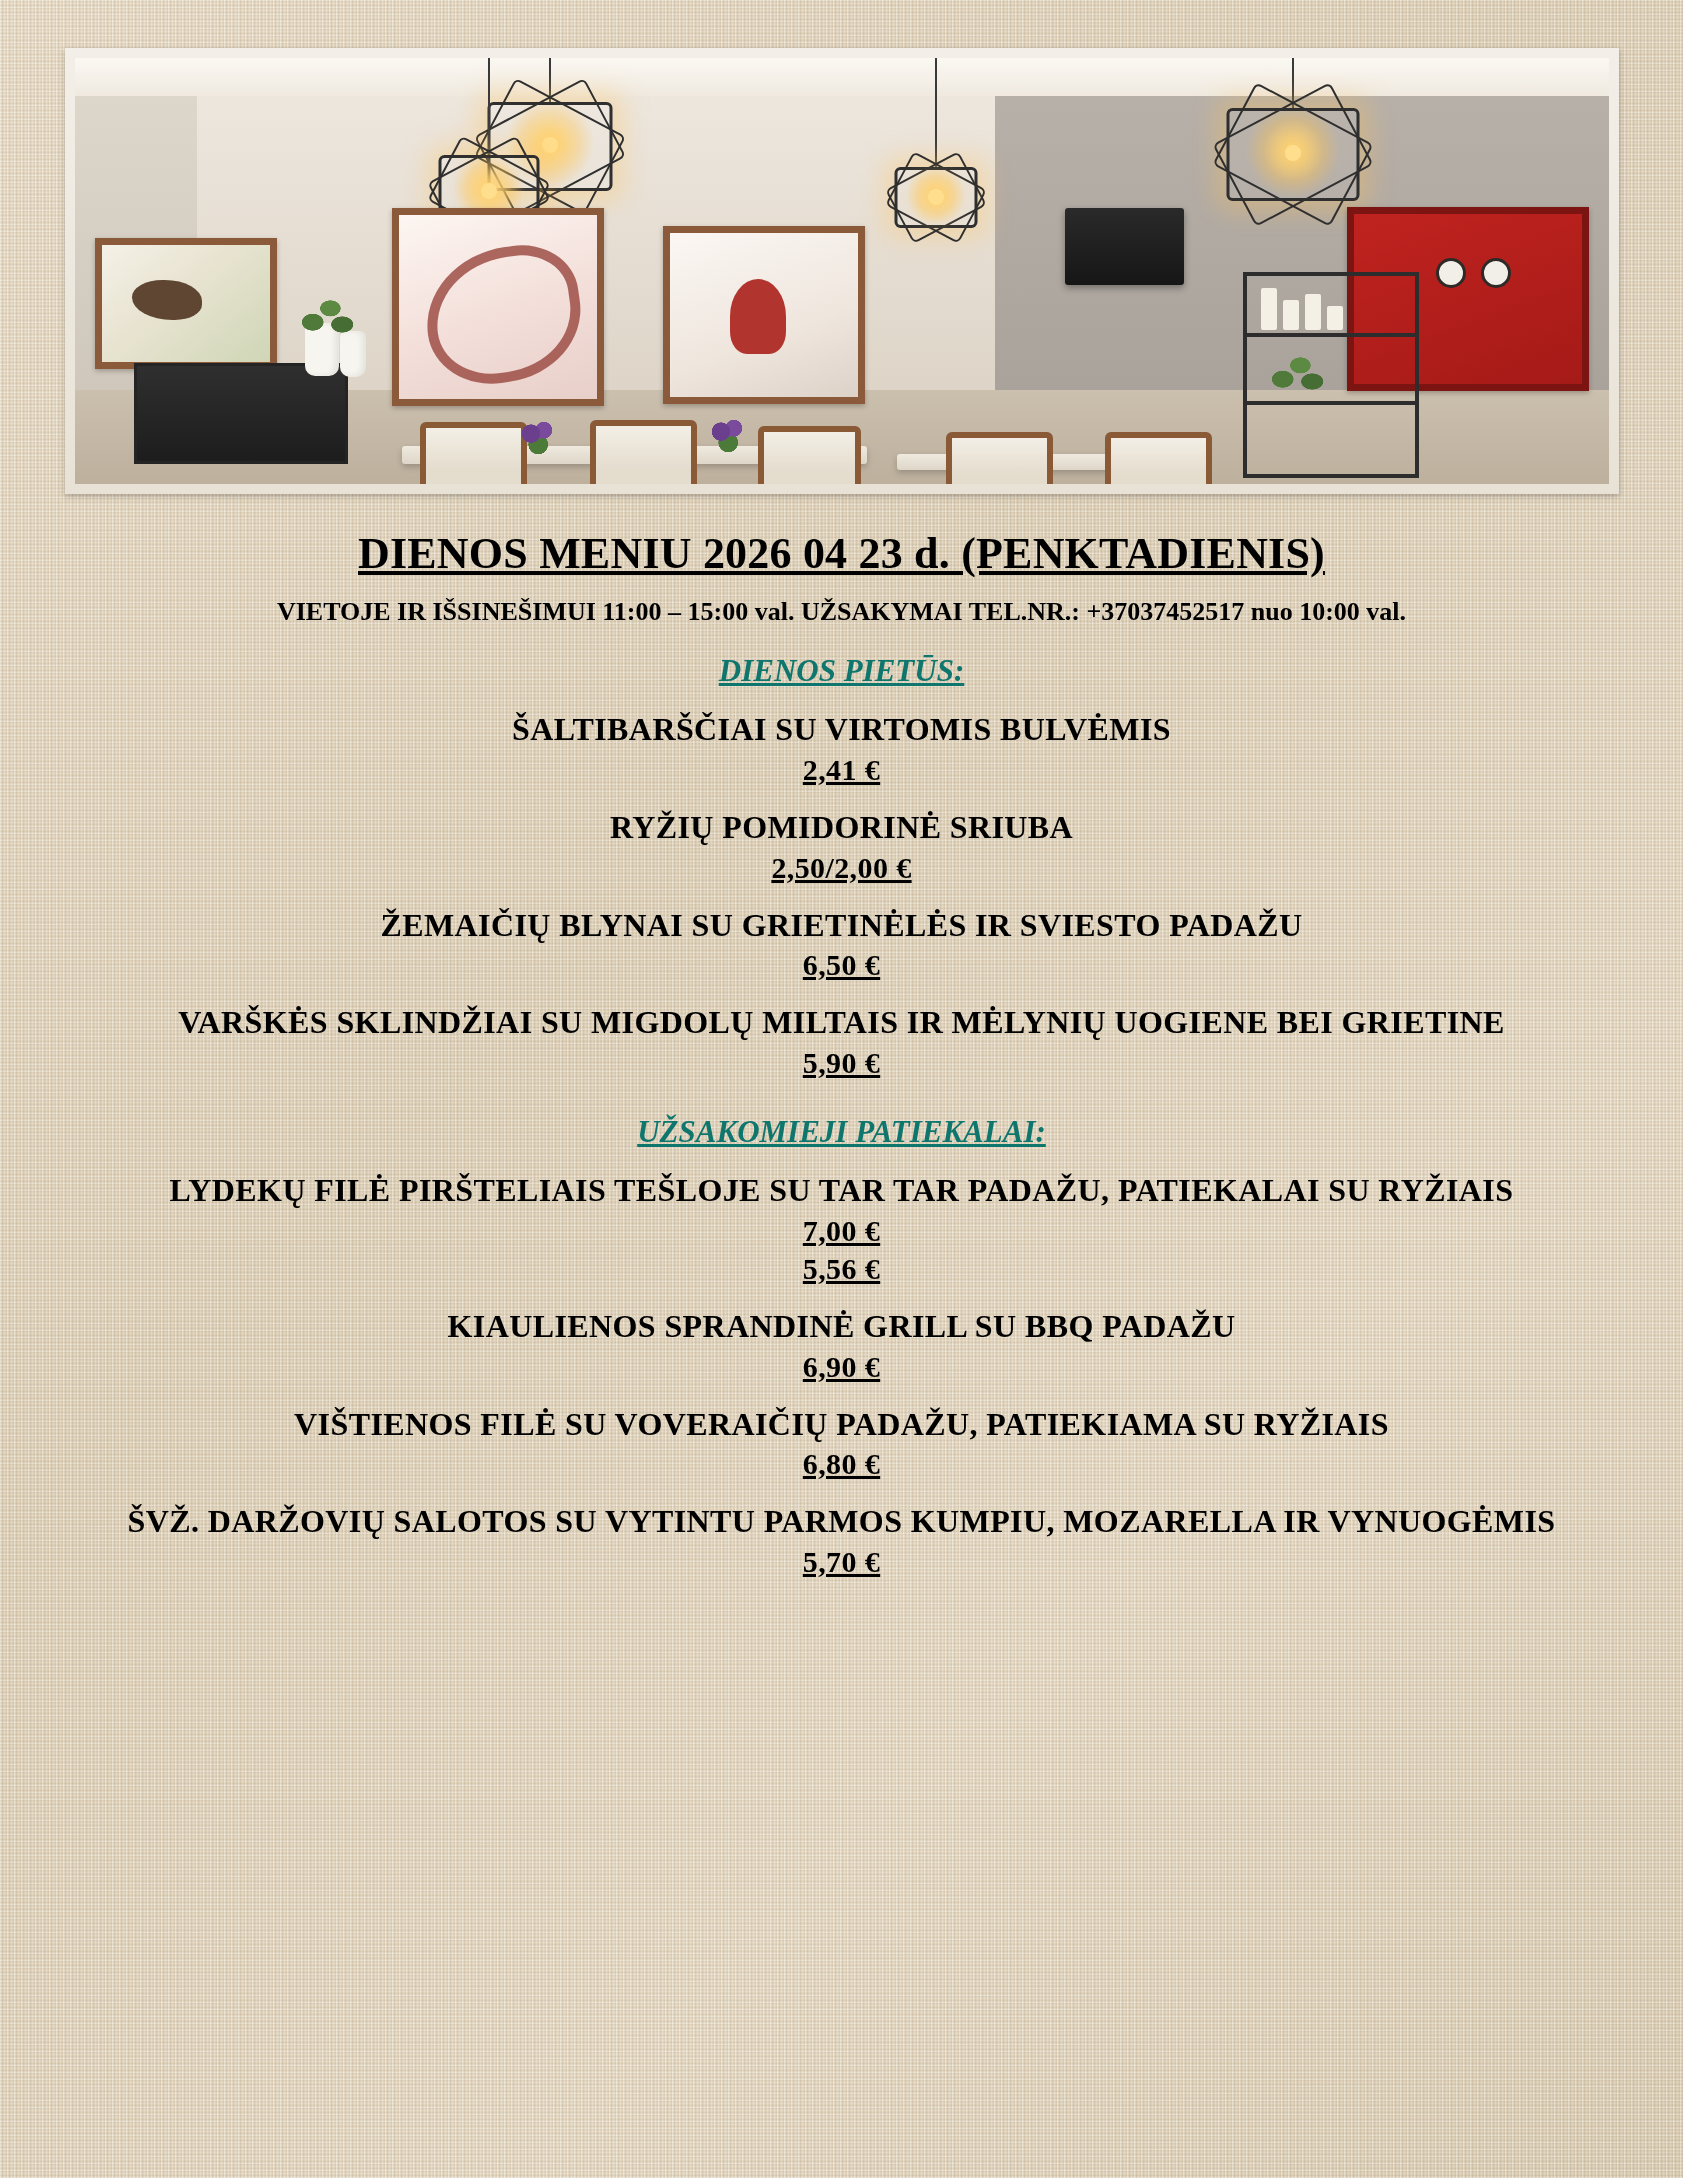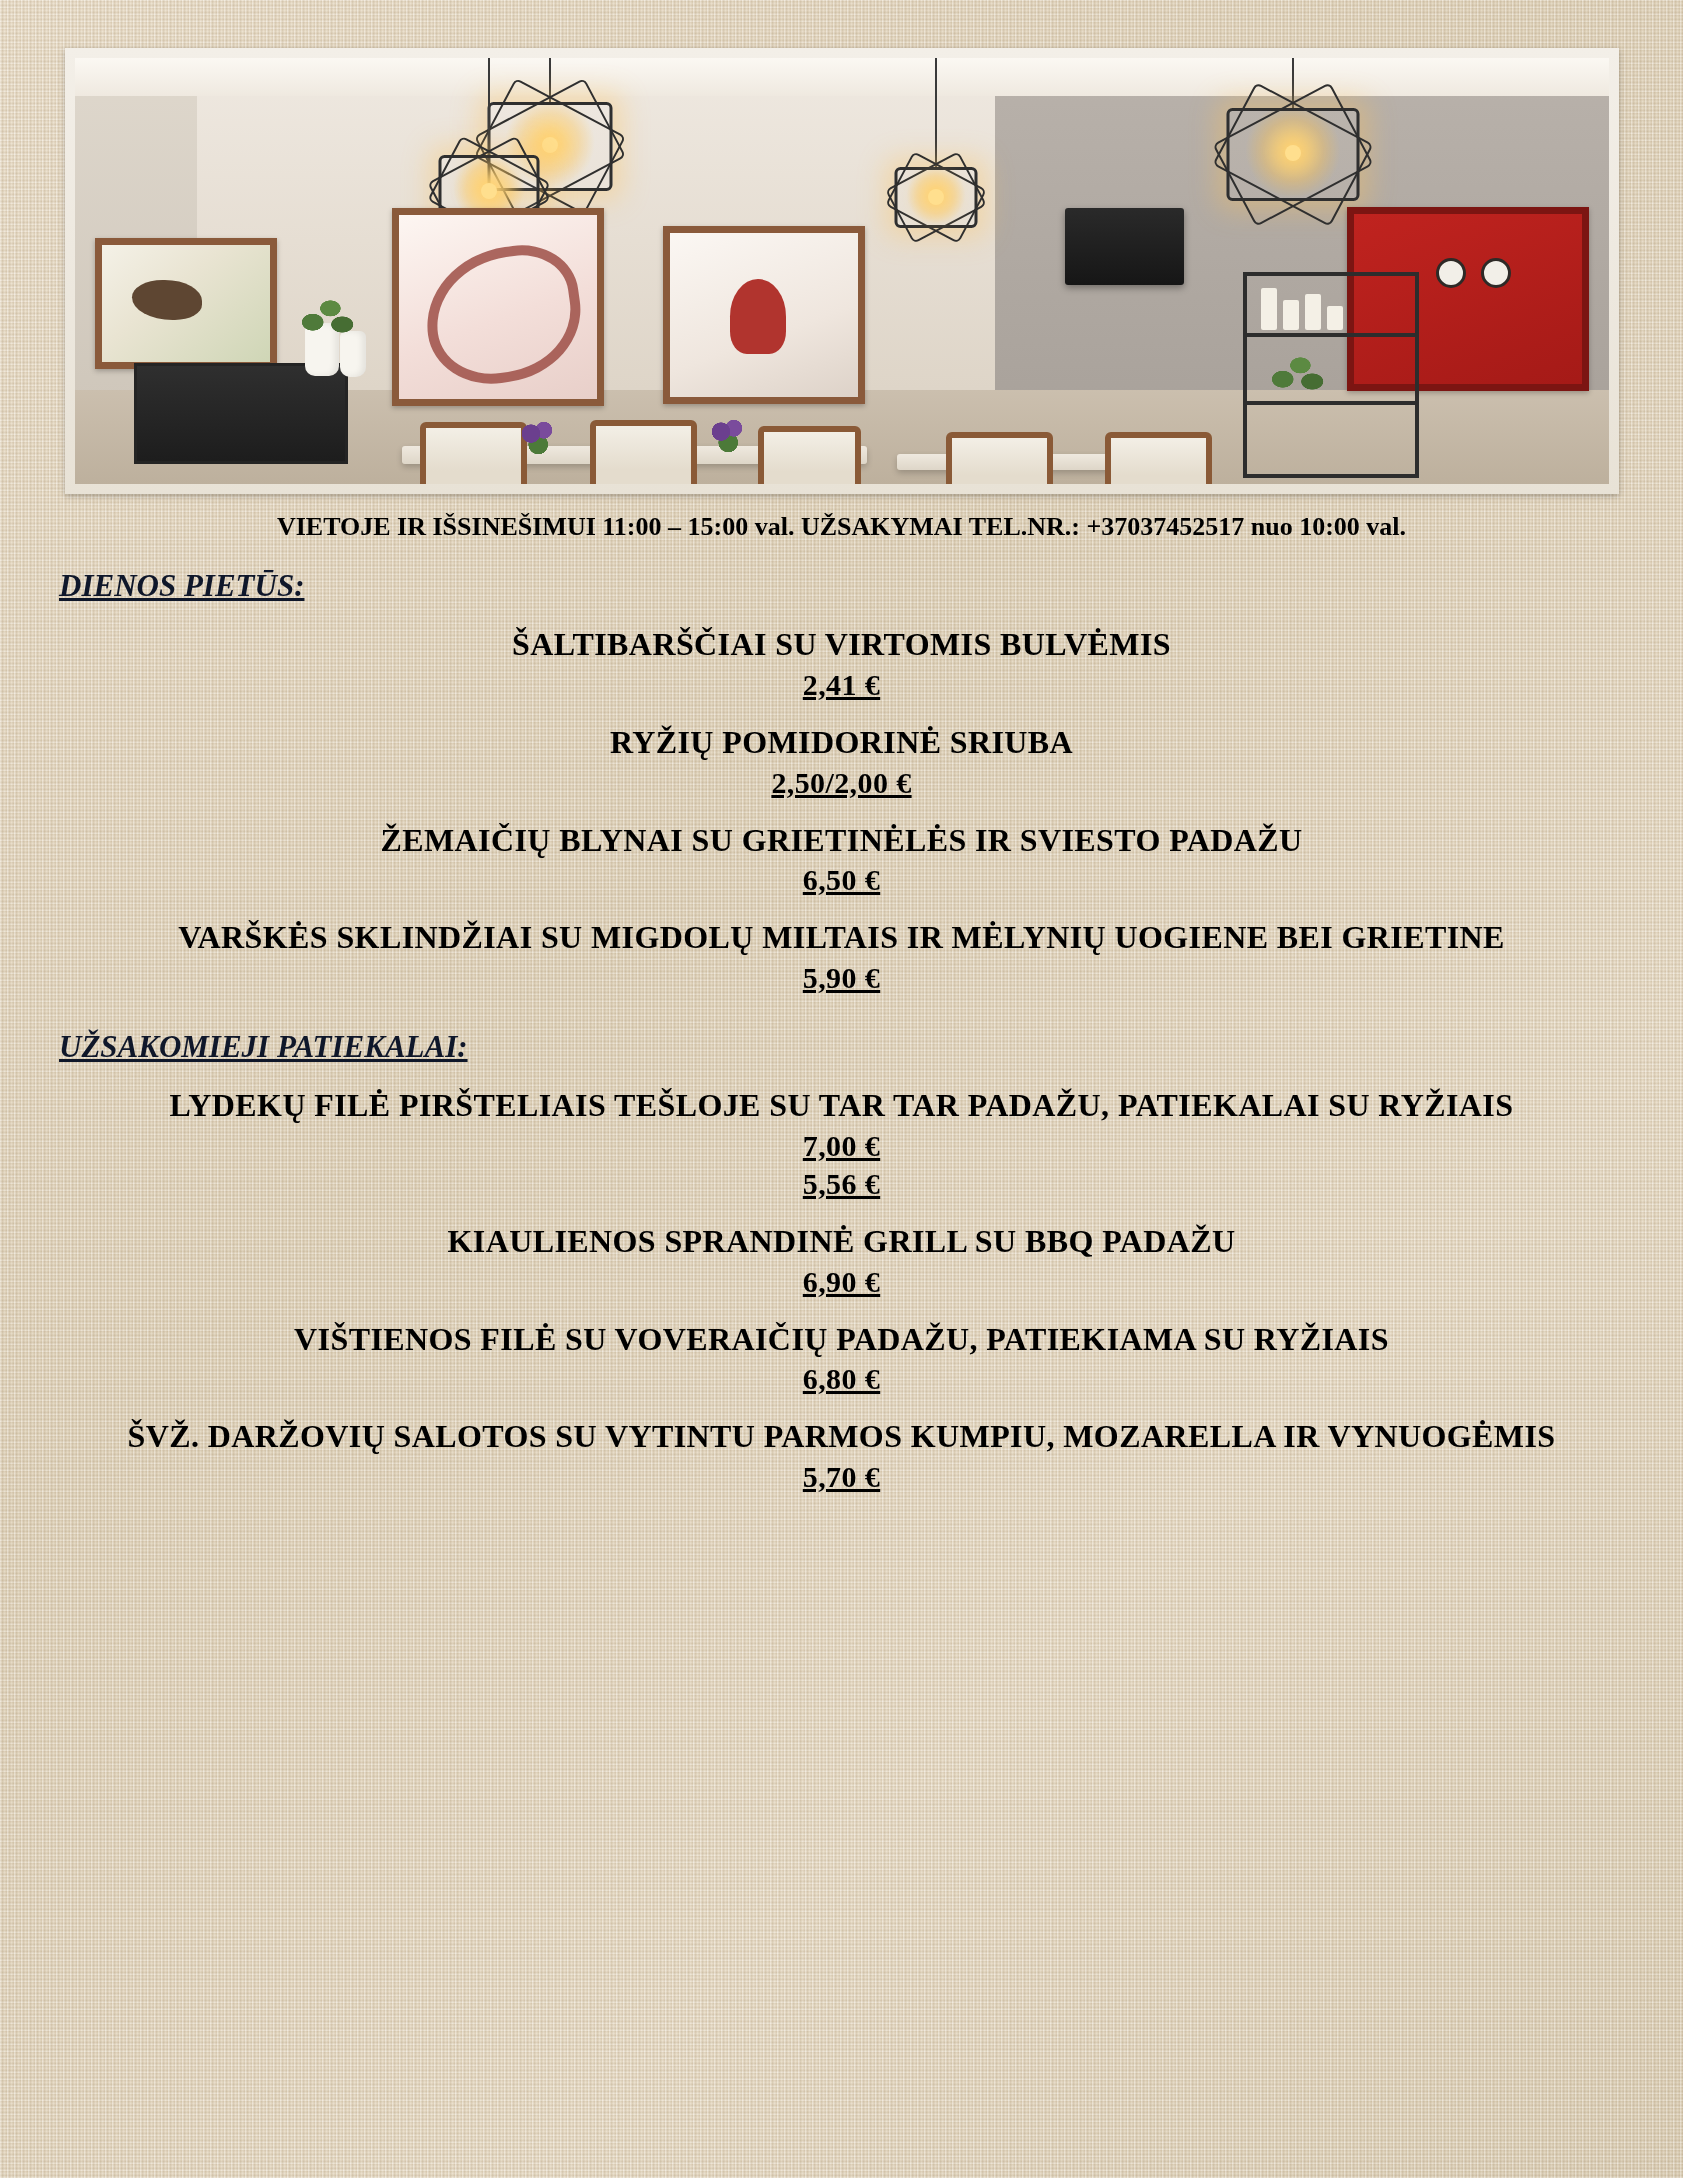--- a/index.html
+++ b/index.html
@@ -178,25 +178,25 @@
     margin-top: 34px;
     letter-spacing: 0.2px;
   }
   .subtitle {
     text-align: center;
     font-size: 26px;
     font-weight: bold;
     margin-top: 18px;
   }
   .section-head {
-    text-align: left;
+    text-align: center;
     font-size: 31px;
     font-weight: bold;
     font-style: italic;
-    color: #0f172a;
+    color: #0f766e;
     text-decoration: underline;
     margin-top: 26px;
   }
   .dish {
     text-align: center;
     font-size: 32px;
     font-weight: bold;
     line-height: 1.18;
     margin-top: 22px;
     letter-spacing: 0.4px;
@@ -277,20 +277,21 @@
       <div class="chair" style="left:345px;top:364px;width:95px;height:61px;"></div>
       <div class="chair" style="left:515px;top:362px;width:95px;height:63px;"></div>
       <div class="chair" style="left:683px;top:368px;width:91px;height:57px;"></div>
       <div class="chair" style="left:871px;top:374px;width:95px;height:53px;"></div>
       <div class="chair" style="left:1030px;top:374px;width:95px;height:53px;"></div>
       <div class="flower" style="left:444px;top:362px;"></div>
       <div class="flower" style="left:634px;top:360px;"></div>
     </div>
   </div>
 
+  <div class="title">DIENOS MENIU 2026 04 23 d. (PENKTADIENIS)</div>
   <div class="subtitle">VIETOJE IR IŠSINEŠIMUI 11:00 – 15:00 val. UŽSAKYMAI TEL.NR.: +37037452517 nuo 10:00 val.</div>
 
   <div class="section-head">DIENOS  PIETŪS:</div>
 
   <div class="dish">ŠALTIBARŠČIAI SU VIRTOMIS BULVĖMIS</div>
   <div class="price">2,41 €</div>
 
   <div class="dish">RYŽIŲ POMIDORINĖ  SRIUBA</div>
   <div class="price">2,50/2,00 €</div>
 

